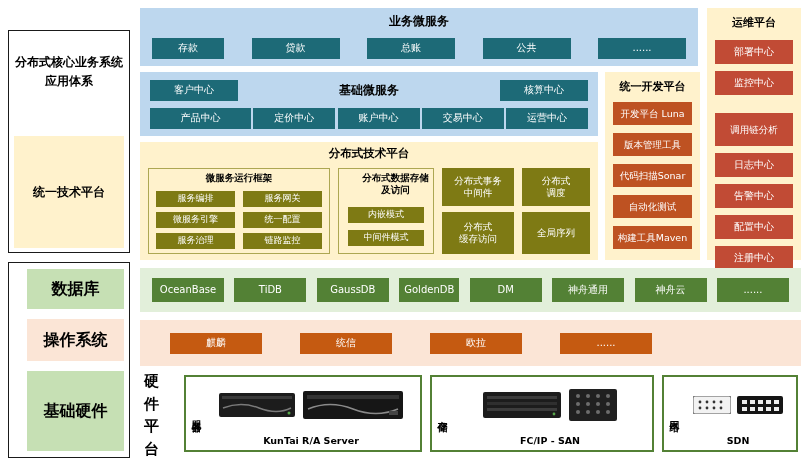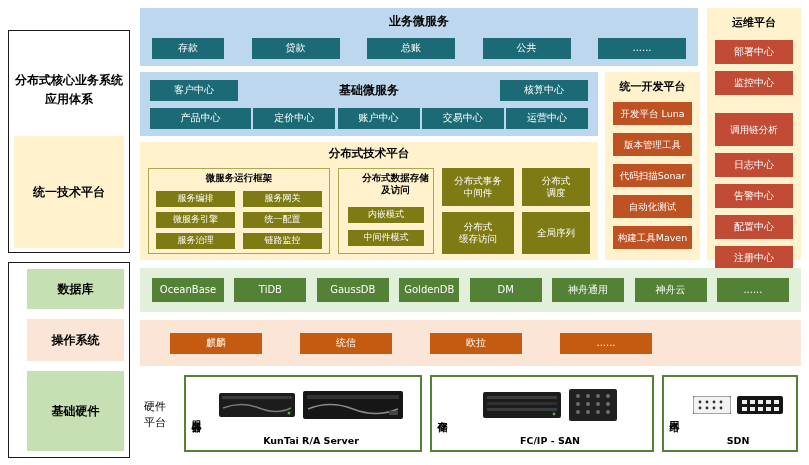--- a/index.html
+++ b/index.html
@@ -15,41 +15,41 @@
   .node{display:flex;align-items:center;justify-content:center;text-align:center;
         color:#fff;font-size:10px;line-height:1.25;white-space:pre-line;box-sizing:border-box;}
   .teal{background:#1D6A77;}
   .olive{background:#7E7A14;}
   .greenb{background:#538135;}
   .dorange{background:#C55A11;}
   .dev{background:#BE5222;}
   .ops{background:#C14B35;}
   
   .side-label{position:absolute;left:18px;right:5px;display:flex;align-items:center;justify-content:center;
-              font-weight:bold;font-size:12px;text-align:center;}
+              font-weight:bold;font-size:16px;text-align:center;}
   .lgreen{background:#C6E0B4;}
   .lorange{background:#FBE5D6;}
-  .app-label{margin-top:40px;padding:0 4px;font-weight:bold;font-size:12px;text-align:center;
+  .app-label{margin-top:22px;padding:0 4px;font-weight:bold;font-size:12px;text-align:center;
              line-height:1.6;white-space:pre-line;}
   
   .subbox{border:1px solid #ada752;box-sizing:border-box;}
   .sub-title{font-weight:bold;font-size:9.5px;text-align:center;margin-top:3px;line-height:1.25;white-space:pre-line;}
   
   .strip-green{background:#E2EFDA;}
   .strip-orange{background:#FBE5D6;}
   
   .hwbox{border:2px solid #538135;background:#fff;box-sizing:border-box;}
   .vlabel{position:absolute;left:3px;top:50%;transform:translateY(-50%);
           writing-mode:vertical-rl;text-orientation:upright;font-weight:bold;font-size:10px;letter-spacing:1px;}
   .hwbox-inner{position:absolute;left:18px;right:2px;top:2px;bottom:2px;display:flex;flex-direction:column;
                align-items:center;justify-content:space-between;}
   .devices{flex:1;display:flex;align-items:center;justify-content:center;gap:8px;}
   .hw-caption{font-weight:bold;font-size:9.5px;padding-bottom:2px;}
   .hw-platform-label{position:absolute;left:4px;top:0;bottom:0;width:26px;display:flex;align-items:center;
-                     font-weight:normal;font-size:11px;line-height:1.5;}
+                     font-weight:bold;font-size:15px;line-height:1.5;}
 </style>
 </head>
 <body>
 
 <div id="canvas">
 
   <div class="abs outline-box" style="left:8px;top:30px;width:122px;height:223px;">
     <div class="app-label">分布式核心业务系统
 应用体系</div>
     <div class="abs cream" style="left:5px;right:5px;top:105px;height:112px;display:flex;align-items:center;justify-content:center;font-weight:bold;font-size:12px;">统一技术平台</div>

